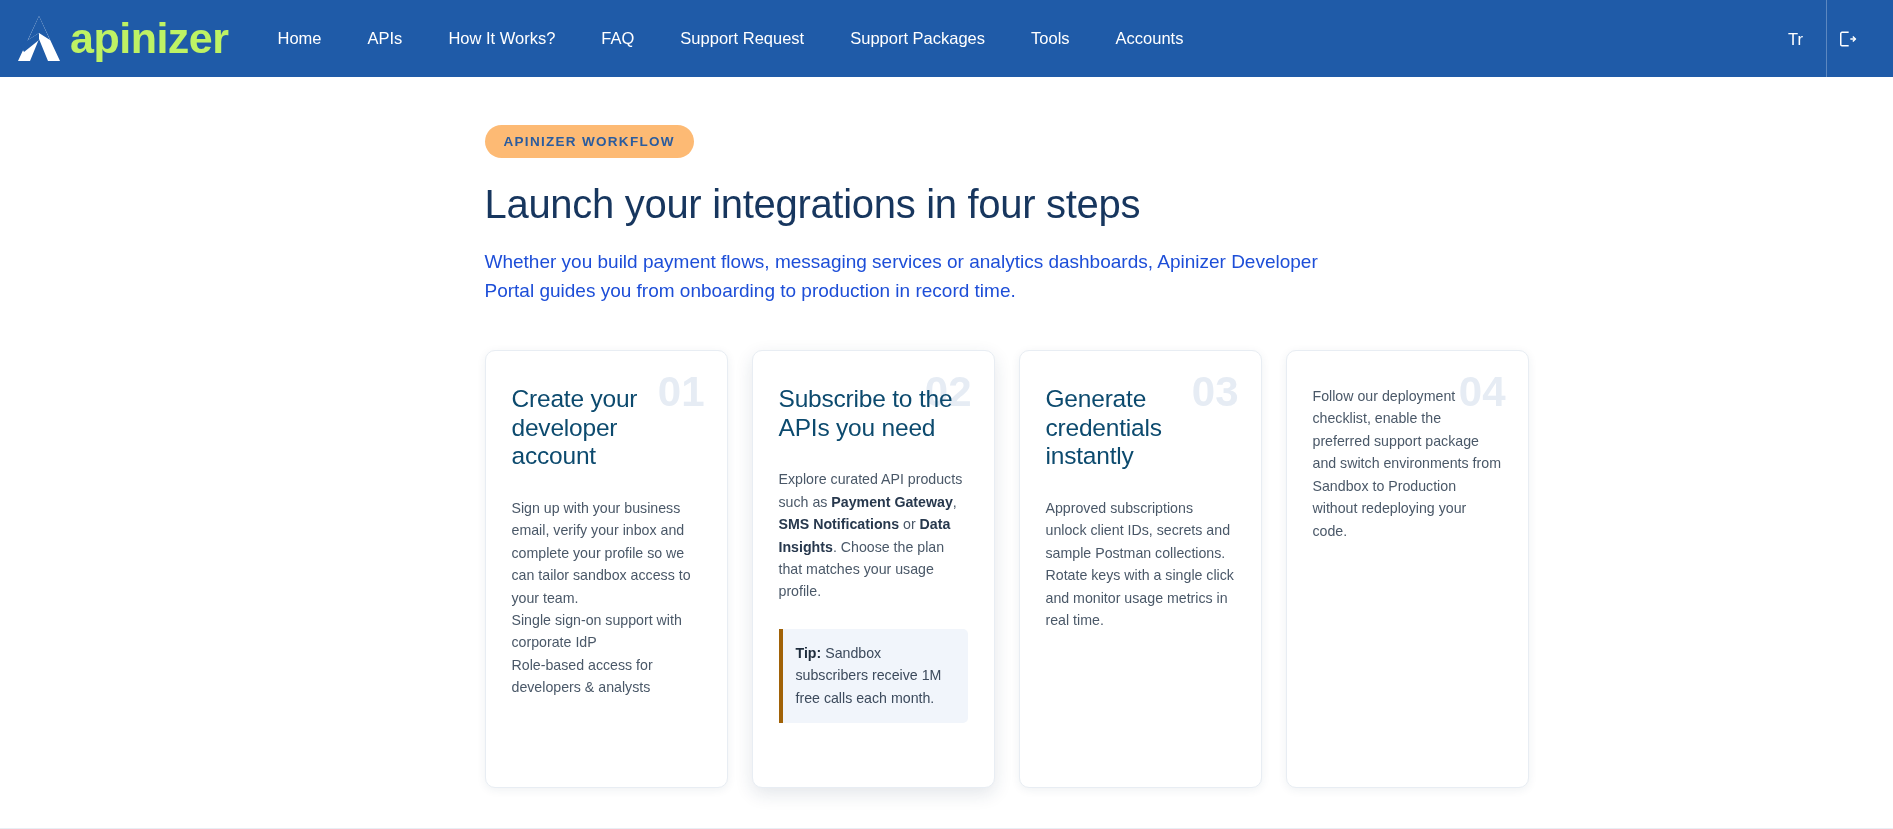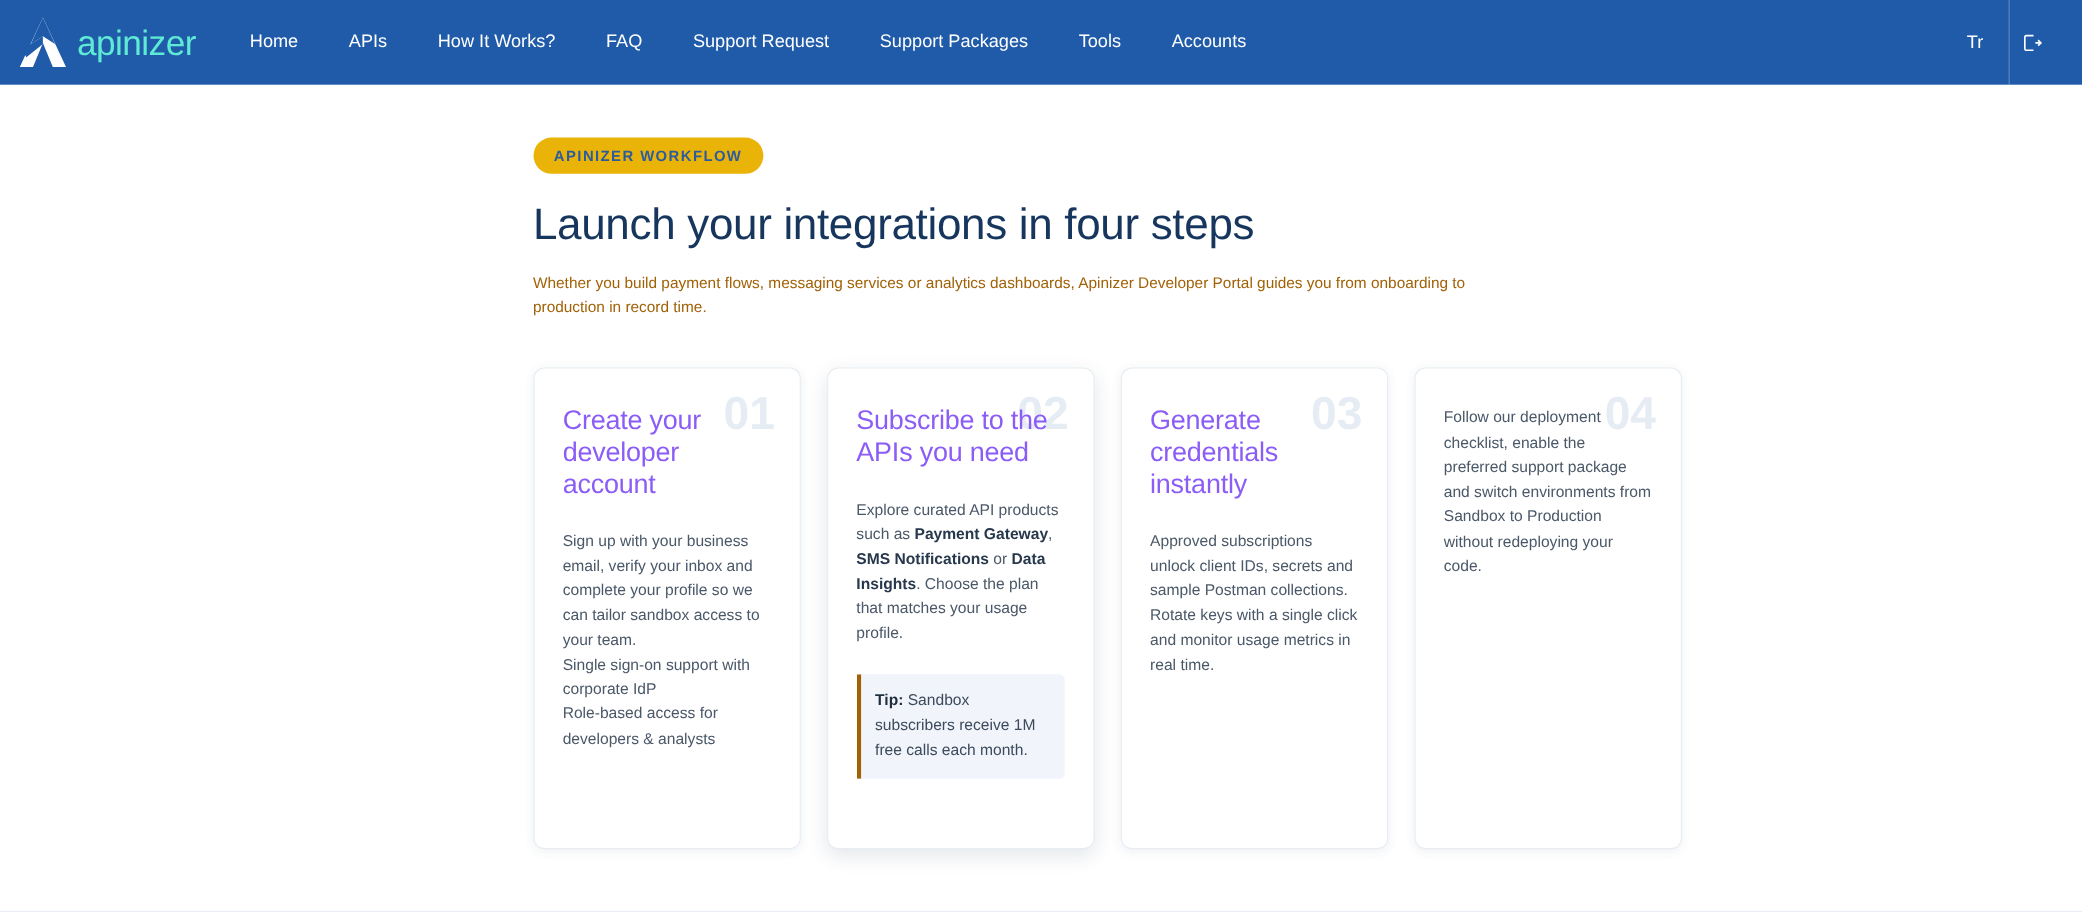--- a/index.html
+++ b/index.html
@@ -30,23 +30,23 @@
     padding-left: 12px;
     margin-right: 26px;
   }
   .brand-mark {
     width: 54px;
     height: 54px;
     position: relative;
     flex: none;
   }
   .brand-text {
-    font-size: 32px;
-    font-weight: normal;
-    color: #5eead4;
+    font-size: 43px;
+    font-weight: bold;
+    color: #bef264;
     letter-spacing: -0.5px;
     line-height: 1;
   }
   .nav-links {
     display: flex;
     align-items: center;
     gap: 0;
   }
   .nav-link {
     color: #ffffff;
@@ -98,40 +98,40 @@
   .page {
     padding: 48px 0 0 0;
   }
   .wrap {
     width: 1060px;
     margin: 0 auto;
     padding-left: 68px;
   }
   .eyebrow {
     display: inline-block;
-    background: #eab308;
+    background: #fdba74;
     color: #2b5c9e;
     font-size: 13.5px;
     font-weight: bold;
     letter-spacing: 1.3px;
     padding: 9px 19px;
     border-radius: 20px;
   }
   h1.title {
     font-size: 40px;
     font-weight: normal;
     color: #17365e;
     margin: 24px 0 0 0;
     letter-spacing: -0.3px;
   }
   .lede {
     margin: 20px 0 0 0;
-    font-size: 14px;
+    font-size: 19px;
     line-height: 1.55;
-    color: #a16207;
+    color: #1d4ed8;
     max-width: 860px;
   }
 
   
   .cards {
     display: flex;
     gap: 24px;
     padding: 44px 0 0 0;
     align-items: flex-start;
   }
@@ -156,21 +156,21 @@
     font-size: 42px;
     font-weight: bold;
     color: #e6ecf4;
     line-height: 1;
   }
   .card h2 {
     position: relative;
     font-size: 24.5px;
     font-weight: normal;
     line-height: 1.17;
-    color: #8b5cf6;
+    color: #0c4a6e;
     margin: 0 0 26px 0;
     letter-spacing: -0.2px;
   }
   .card p {
     font-size: 14.2px;
     line-height: 1.58;
     color: #4a5868;
     margin: 0 0 18px 0;
   }
   .card p:last-of-type { margin-bottom: 0; }

